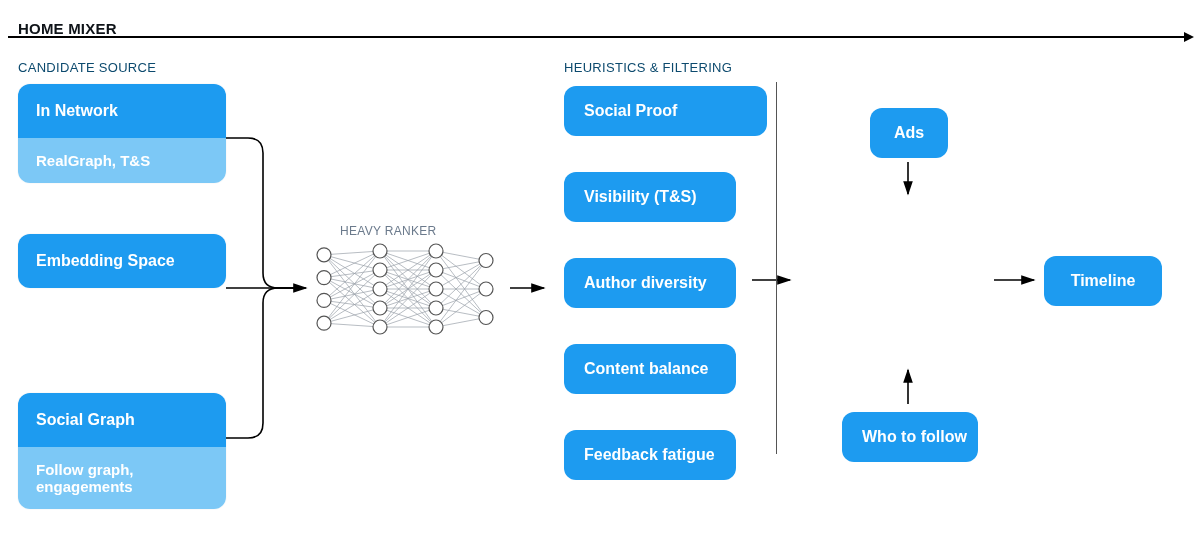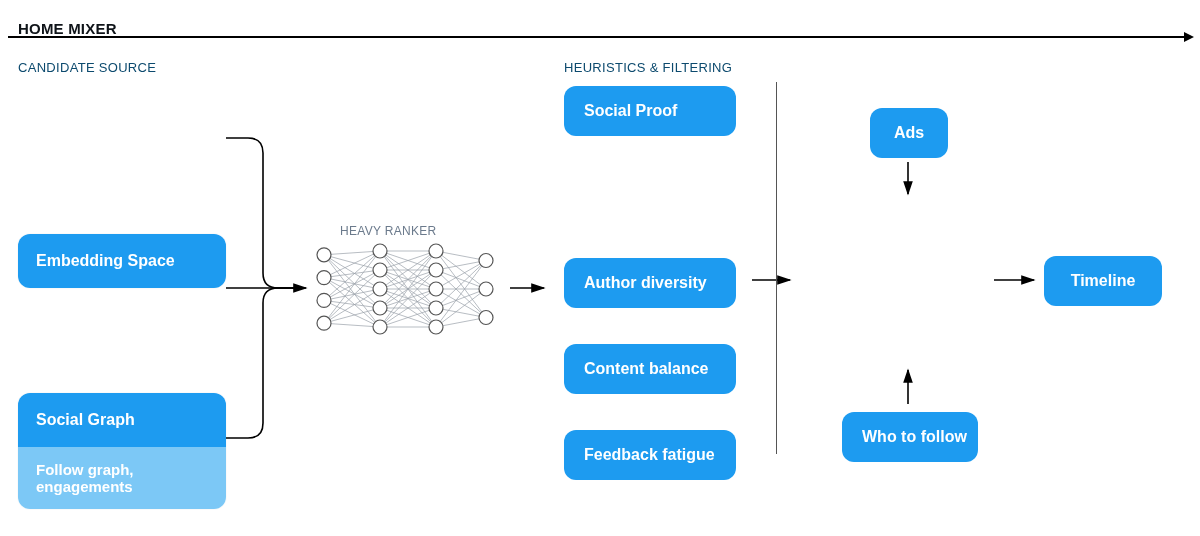--- a/index.html
+++ b/index.html
@@ -36,20 +36,24 @@
 
 <div class="stage">
 
   <div class="title">HOME MIXER</div>
   <div class="hr-arrow"></div>
 
   <div class="section-label" style="left:18px; top:60px;">CANDIDATE SOURCE</div>
   <div class="small-label" style="left:340px; top:224px;">HEAVY RANKER</div>
   <div class="section-label" style="left:564px; top:60px;text-align:right;">HEURISTICS &amp; FILTERING</div>
 
+  <div class="src" style="top:84px;">
+    <div class="main">In Network</div>
+    <div class="sub">RealGraph, T&amp;S</div>
+  </div>
   <div class="src" style="top:234px;">
     <div class="main">Embedding Space</div>
   </div>
   <div class="src" style="top:393px;">
     <div class="main">Social Graph</div>
     <div class="sub" style="white-space:pre-line;">Follow graph,
 engagements</div>
   </div>
 
   <svg class="arrow-svg" style="left:0; top:0; width:1200px; height:536px;">
@@ -158,21 +162,22 @@
         <circle cx="126" cy="38" r="7"></circle>
         <circle cx="126" cy="57" r="7"></circle>
         <circle cx="126" cy="76" r="7"></circle>
         <circle cx="126" cy="95" r="7"></circle>
         <circle cx="176" cy="28.5" r="7"></circle>
         <circle cx="176" cy="57" r="7"></circle>
         <circle cx="176" cy="85.5" r="7"></circle>
       </g>
   </svg>
 
-  <div class="pill" style="left:564px; top:86px;  width:172px;">Social Proof</div>
+  <div class="pill" style="left:564px; top:86px;  width:203px;">Social Proof</div>
+  <div class="pill" style="left:564px; top:172px; width:172px;">Visibility (T&amp;S)</div>
   <div class="pill" style="left:564px; top:258px; width:172px;">Author diversity</div>
   <div class="pill" style="left:564px; top:344px; width:172px;">Content balance</div>
   <div class="pill" style="left:564px; top:430px; width:172px;">Feedback fatigue</div>
 
   <div class="divider" style="left:776px;"></div>
 
   <div class="pill" style="left:870px; top:108px; width:78px; text-align:center;">Ads</div>
   <div class="pill" style="left:842px; top:412px; width:136px; text-align:center;">Who to follow</div>
 
 

